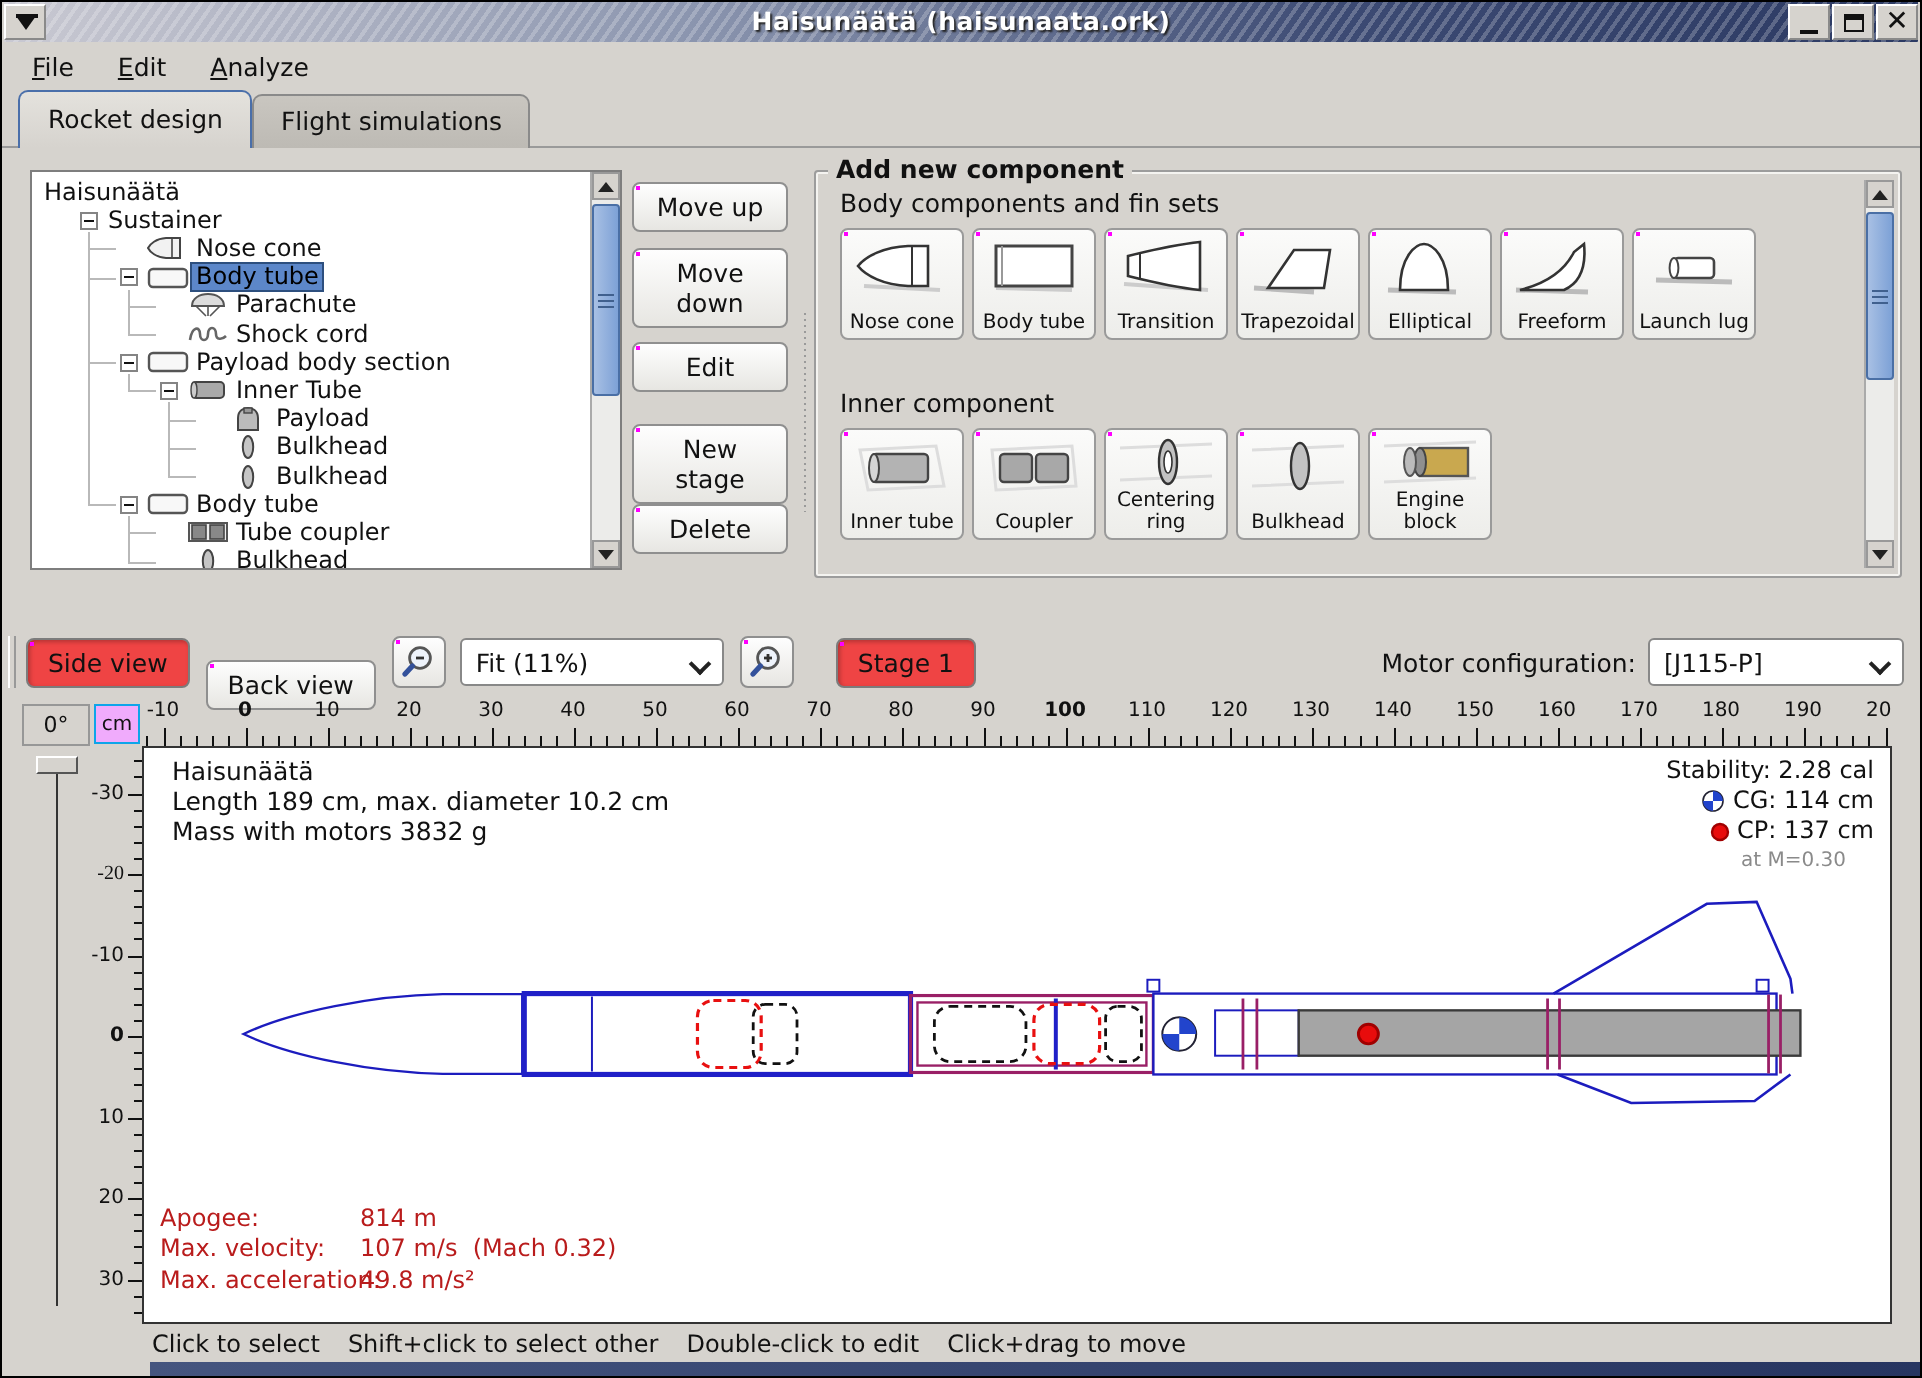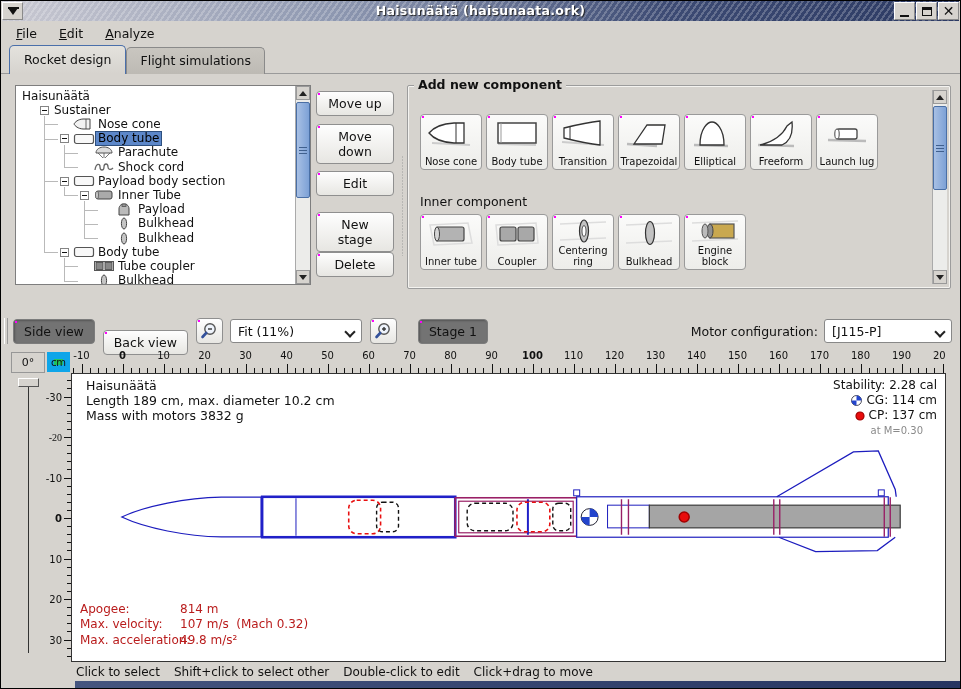--- a/index.html
+++ b/index.html
@@ -47,21 +47,21 @@
   .sarrow.up{top:0;} .sarrow.down{bottom:0;}
   .arr-up{width:0;height:0;border-left:4px solid transparent;border-right:4px solid transparent;border-bottom:5px solid #222;}
   .arr-dn{width:0;height:0;border-left:4px solid transparent;border-right:4px solid transparent;border-top:5px solid #222;}
   .sthumb{position:absolute;left:0;width:14px;border:1px solid #4a6fa5;border-radius:2px;
     background:linear-gradient(90deg,#a8c0e4,#7da1d6);display:flex;flex-direction:column;align-items:center;justify-content:center;gap:2px;}
   .sthumb i{display:block;width:8px;height:1px;background:#40608e;}
   
   .btn{position:relative;background:linear-gradient(#fefefe,#e7e6e2);border:1px solid #8f8f8f;border-radius:4px;
        font-size:12.5px;padding:4px 10px;text-align:center;color:#111;}
   .btn::before{content:"";position:absolute;left:1px;top:1px;width:2px;height:2px;background:#f0f;}
-  .btn.pressed{background:#737373;box-shadow:inset 1px 1px 2px rgba(0,0,0,.25);border-color:#7c7c7c;}
+  .btn.pressed{background:#ef4444;box-shadow:inset 1px 1px 2px rgba(0,0,0,.25);border-color:#7c7c7c;}
   .action{position:absolute;width:78px;}
   .dotsep{position:absolute;left:399px;top:155px;height:100px;width:4px;
     background:repeating-linear-gradient(#9a9a9a 0 1px,transparent 1px 3px);background-size:1px 3px;background-repeat:repeat-y;background-position:center;}
   
   .gbox{position:absolute;left:406px;top:84px;width:544px;height:204px;border:1px solid #9c9c9c;border-radius:2px;box-shadow:inset 0 0 0 1px #f4f3f0;}
   .gtitle{position:absolute;top:-9px;left:6px;background:#d6d3ce;padding:0 4px;font-weight:bold;font-size:12.5px;}
   .glabel{position:absolute;left:12px;font-size:12.5px;}
   .crow{position:absolute;left:12px;display:flex;gap:4px;}
   .cbtn{position:relative;width:62px;height:56px;background:linear-gradient(#fbfbfa,#ededea);border:1px solid #9a9a9a;border-radius:4px;
         display:flex;flex-direction:column;align-items:center;justify-content:flex-end;padding:2px 1px;}
@@ -75,21 +75,21 @@
          font-size:12.5px;padding:0 26px 0 7px;}
   .combo .chev{position:absolute;right:7px;top:8px;width:8px;height:8px;}
   .chev::before{content:"";position:absolute;left:0;top:0;width:6px;height:6px;border-left:2px solid #222;border-bottom:2px solid #222;transform:rotate(-45deg);}
   .zbtn{width:27px;height:26px;display:flex;align-items:center;justify-content:center;padding:0;}
   .mlabel{margin-left:auto;font-size:12.5px;}
   
   .viewarea{position:absolute;left:0;top:348px;right:0;bottom:26px;}
   .anglebox{position:absolute;left:10px;top:3px;width:34px;height:21px;border:1px solid #979797;display:flex;align-items:center;justify-content:center;font-size:11px;background:#d6d3ce;}
   .slider-track{position:absolute;left:27px;top:38px;width:1px;height:266px;background:#333;}
   .slider-thumb{position:absolute;left:17px;top:29px;width:21px;height:9px;background:#d6d3ce;border:1px solid #555;border-top-color:#fff;border-left-color:#fff;}
-  .unitbox{position:absolute;left:46px;top:3px;width:23px;height:20px;border:7px solid #0ea5e9;display:flex;align-items:center;justify-content:center;font-size:10px;background:#22c55e;}
+  .unitbox{position:absolute;left:46px;top:3px;width:23px;height:20px;border:1px solid #0ea5e9;display:flex;align-items:center;justify-content:center;font-size:10px;background:#f0abfc;}
   .hruler{position:absolute;left:70px;top:0;right:14px;height:24px;overflow:hidden;}
   .htick{position:absolute;bottom:0;width:1px;background:#111;}
   .hlab{position:absolute;top:1px;transform:translateX(-50%);font-size:10px;}
   .vruler{position:absolute;left:44px;top:24px;width:26px;bottom:0;overflow:hidden;}
   .vtick{position:absolute;right:0;height:1px;background:#111;}
   .vlab{position:absolute;right:9px;transform:translateY(-50%);font-size:10px;}
   .bold{font-weight:bold;}
   .canvas{position:absolute;left:70px;top:24px;right:14px;bottom:0;background:#fff;border:1px solid #333;}
   .rsvg{position:absolute;inset:0;width:100%;height:100%;}
   .info{position:absolute;left:14px;top:4px;font-size:12.5px;line-height:15px;}
@@ -299,20 +299,21 @@
       <div class="btn action" style="left: 315px; top: 90px;">Move up</div>
       <div class="btn action" style="left: 315px; top: 123px;">Move down</div>
       <div class="btn action" style="left: 315px; top: 170px;">Edit</div>
       <div class="btn action" style="left: 315px; top: 211px;">New stage</div>
       <div class="btn action" style="left: 315px; top: 251px;">Delete</div>
     </div>
   <div class="dotsep"></div>
 
   <div class="gbox">
     <div class="gtitle">Add new component</div>
+    <div class="glabel" style="top:8px;">Body components and fin sets</div>
     <div class="crow" style="top:28px;" id="crow0">
         <div class="cbtn">
           <span class="cicon"><svg xmlns="http://www.w3.org/2000/svg" width="54" height="30" viewBox="0 0 54 30">
               <path d="M8 25 L46 27" stroke="#ccc" stroke-width="2" fill="none"></path>
               <path d="M40 5 L30 5 C18 5.5 9 10 5 15 C9 20 18 24.5 30 25 L40 25 Z" fill="#fff" stroke="#333" stroke-width="1.3"></path>
               <line x1="32" y1="5" x2="32" y2="25" stroke="#333" stroke-width="1"></line>
             </svg></span>
           <span class="clabel">Nose cone</span>
         </div>
         <div class="cbtn">

